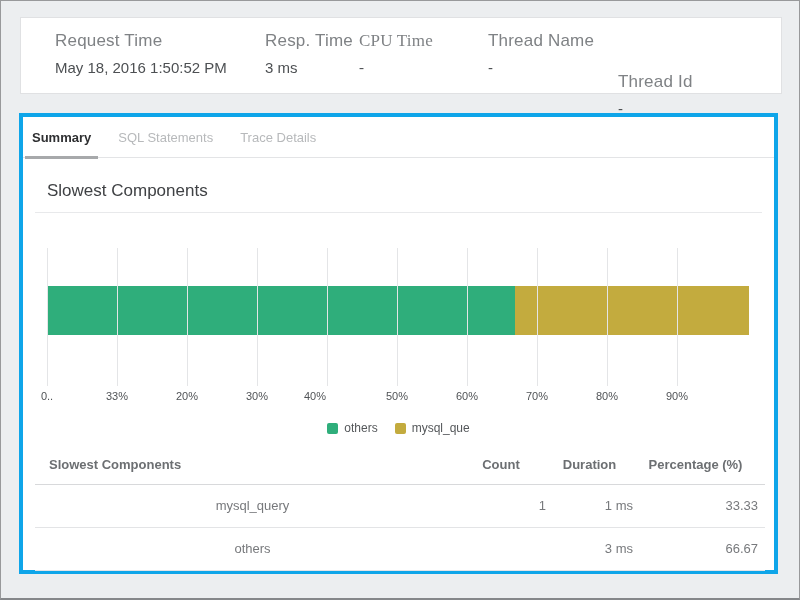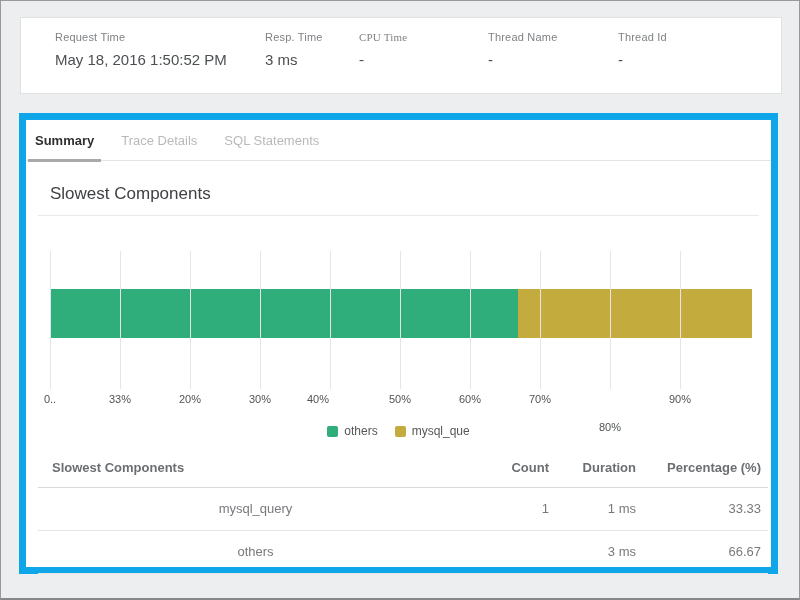--- a/index.html
+++ b/index.html
@@ -20,27 +20,27 @@
     position:absolute; left:19px; top:16px; width:762px; height:77px;
     background:#ffffff; border:1px solid #e0e1e3;
     padding:13px 0 0 34px;
     display:flex;
   }
   .field { flex:0 0 auto; }
   .field:nth-child(1){ width:210px; }
   .field:nth-child(2){ width:94px; }
   .field:nth-child(3){ width:129px;font-family:Liberation Serif, serif; }
   .field:nth-child(4){ width:130px; }
-  .field:nth-child(5){ width:auto; }
-  .field-label { font-size:11px; color:#7f8285; letter-spacing:.2px; margin-bottom:8px; }
+  .field:nth-child(5){ width:auto;margin-top:41px; }
+  .field-label { font-size:17px; color:#7f8285; letter-spacing:.2px; margin-bottom:8px; }
   .field-value { font-size:15px; color:#4d5053; }
   
   #card {
     position:absolute; left:18px; top:112px; width:759px; height:461px;
-    background:#ffffff; border:7px solid #0ea5e9;
+    background:#ffffff; border:4px solid #0ea5e9;
   }
   #tabbar {
     display:flex; height:41px; border-bottom:1px solid #e3e4e6;
     padding-left:2px;
   }
   .tab {
     font-size:13px; color:#b7b9bb; padding:13px 7px 0 7px;
     margin-right:13px; cursor:pointer;
     border-bottom:3px solid transparent;
     margin-bottom:-2px; white-space:nowrap;
@@ -75,21 +75,21 @@
   #components-table {
     margin:14px 12px 0 12px; width:730px;
     border-collapse:collapse; table-layout:fixed;
   }
   #components-table col.c-name { width:421px; }
   #components-table col.c-count { width:90px; }
   #components-table col.c-duration { width:87px; }
   #components-table col.c-pct { width:132px; }
   #components-table th {
     font-size:13px; font-weight:bold; color:#6c6f72;
-    padding:8px 0 12px 0; text-align:right;
+    padding:8px 0 12px 0; 
     border-bottom:1px solid #d8d9db;
   }
   #components-table th:first-child { text-align:left; padding-left:14px; }
   #components-table th:last-child { padding-right:7px; }
   #components-table td {
     font-size:13px; color:#77797c;
     padding:13px 0 14px 0; text-align:right;
     border-bottom:1px solid #e3e4e6;
   }
   #components-table td:first-child { text-align:center; padding-left:14px; }
@@ -119,22 +119,22 @@
       </div>
       <div class="field">
         <div class="field-label">Thread Id</div>
         <div class="field-value">-</div>
       </div>
     </div>
 
   <div id="card">
     <div id="tabbar">
         <div class="tab active">Summary</div>
+        <div class="tab">SQL Statements</div>
         <div class="tab">Trace Details</div>
-        <div class="tab">SQL Statements</div>
       </div>
 
     <div id="panel-title">Slowest Components</div>
     <div id="panel-sep"></div>
 
     <div id="chart">
       <div id="bar">
           <div class="bar-seg" style="width: 468px; background: rgb(47, 174, 123);"></div>
           <div class="bar-seg" style="width: 234px; background: rgb(195, 171, 62);"></div>
         </div>
@@ -148,21 +148,21 @@
         <div class="tick-label" style="left: 210px;">30%</div>
         <div class="gridline" style="left: 280px;"></div>
         <div class="tick-label" style="left: 268px;">40%</div>
         <div class="gridline" style="left: 350px;"></div>
         <div class="tick-label" style="left: 350px;">50%</div>
         <div class="gridline" style="left: 420px;"></div>
         <div class="tick-label" style="left: 420px;">60%</div>
         <div class="gridline" style="left: 490px;"></div>
         <div class="tick-label" style="left: 490px;">70%</div>
         <div class="gridline" style="left: 560px;"></div>
-        <div class="tick-label" style="left: 560px; margin-top: 28px;">80%</div>
+        <div class="tick-label" style="left: 560px;">80%</div>
         <div class="gridline" style="left: 630px;"></div>
         <div class="tick-label" style="left: 630px;">90%</div>
       </div>
 
     <div id="legend">
         <div class="legend-item">
           <span class="legend-swatch" style="background: rgb(47, 174, 123);"></span>
           <span class="legend-label">others</span>
         </div>
         <div class="legend-item">

